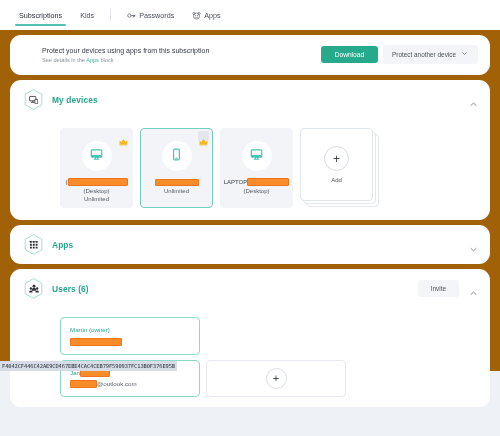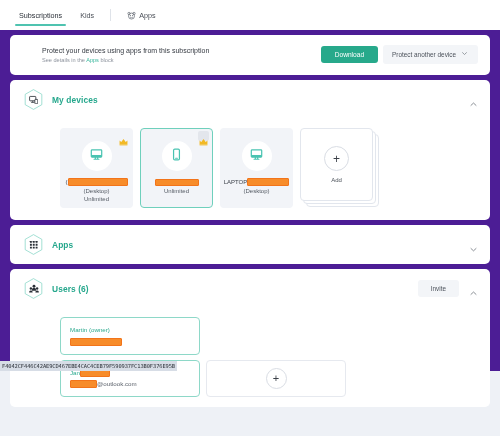--- a/index.html
+++ b/index.html
@@ -2,21 +2,21 @@
 <html><head>
 <meta charset="utf-8">
 <style>
   * { box-sizing: border-box; margin: 0; padding: 0; }
   html, body {
     width: 500px; height: 436px;
     font-family: "Liberation Sans", sans-serif;
     background: #eef1f6;
     overflow: hidden;
   }
-  #app { position: relative; width: 500px; height: 371px; background: #4c1d95; }
+  #app { position: relative; width: 500px; height: 371px; background: #a16207; }
 
   
   .topnav {
     background: #ffffff;
     height: 30px;
     display: flex;
     align-items: center;
     padding: 0 10px;
     gap: 0;
     position: relative;
@@ -42,21 +42,21 @@
     border-radius: 2px;
   }
   .navdiv { width: 1px; height: 12px; background: #dfe3e9; margin: 0 7px; }
   .nav-ico { width: 9px; height: 9px; display: inline-block; flex: none; }
   .nav-ico svg { display: block; }
 
   
   .page { padding: 5px 10px 0 10px; }
   .card {
     background: #ffffff;
-    border-radius: 5px;
+    border-radius: 11px;
     margin-bottom: 5px;
   }
 
   
   .banner {
     display: flex;
     align-items: center;
     padding: 10px 12px 11px 32px;
     min-height: 38px;
   }
@@ -262,20 +262,29 @@
     </div>
 
 
 
     <div class="navitem">
       <span>Kids</span>
     </div>
 
     <div class="navdiv"></div>
 
+    <div class="navitem">
+      <span class="nav-ico">
+        <svg viewBox="0 0 16 16" width="9" height="9">
+          <circle cx="4.2" cy="8" r="3" fill="none" stroke="#6d737c" stroke-width="1.5"></circle>
+          <path d="M7.2 8 H14 M11.4 8 V10.6 M13.6 8 V10.2" stroke="#6d737c" stroke-width="1.5" fill="none" stroke-linecap="round"></path>
+        </svg>
+      </span>
+      <span>Passwords</span>
+    </div>
 
     <div class="navitem">
       <span class="nav-ico">
         <svg viewBox="0 0 16 16" width="9" height="9">
           <circle cx="8" cy="9" r="5.3" fill="none" stroke="#6d737c" stroke-width="1.4"></circle>
           <circle cx="3.6" cy="4.4" r="2.1" fill="none" stroke="#6d737c" stroke-width="1.3"></circle>
           <circle cx="12.4" cy="4.4" r="2.1" fill="none" stroke="#6d737c" stroke-width="1.3"></circle>
           <circle cx="6.2" cy="8.2" r=".95" fill="#6d737c"></circle>
           <circle cx="9.8" cy="8.2" r=".95" fill="#6d737c"></circle>
           <path d="M6 11.4 Q8 12.8 10 11.4" stroke="#6d737c" stroke-width="1.2" fill="none" stroke-linecap="round"></path>

